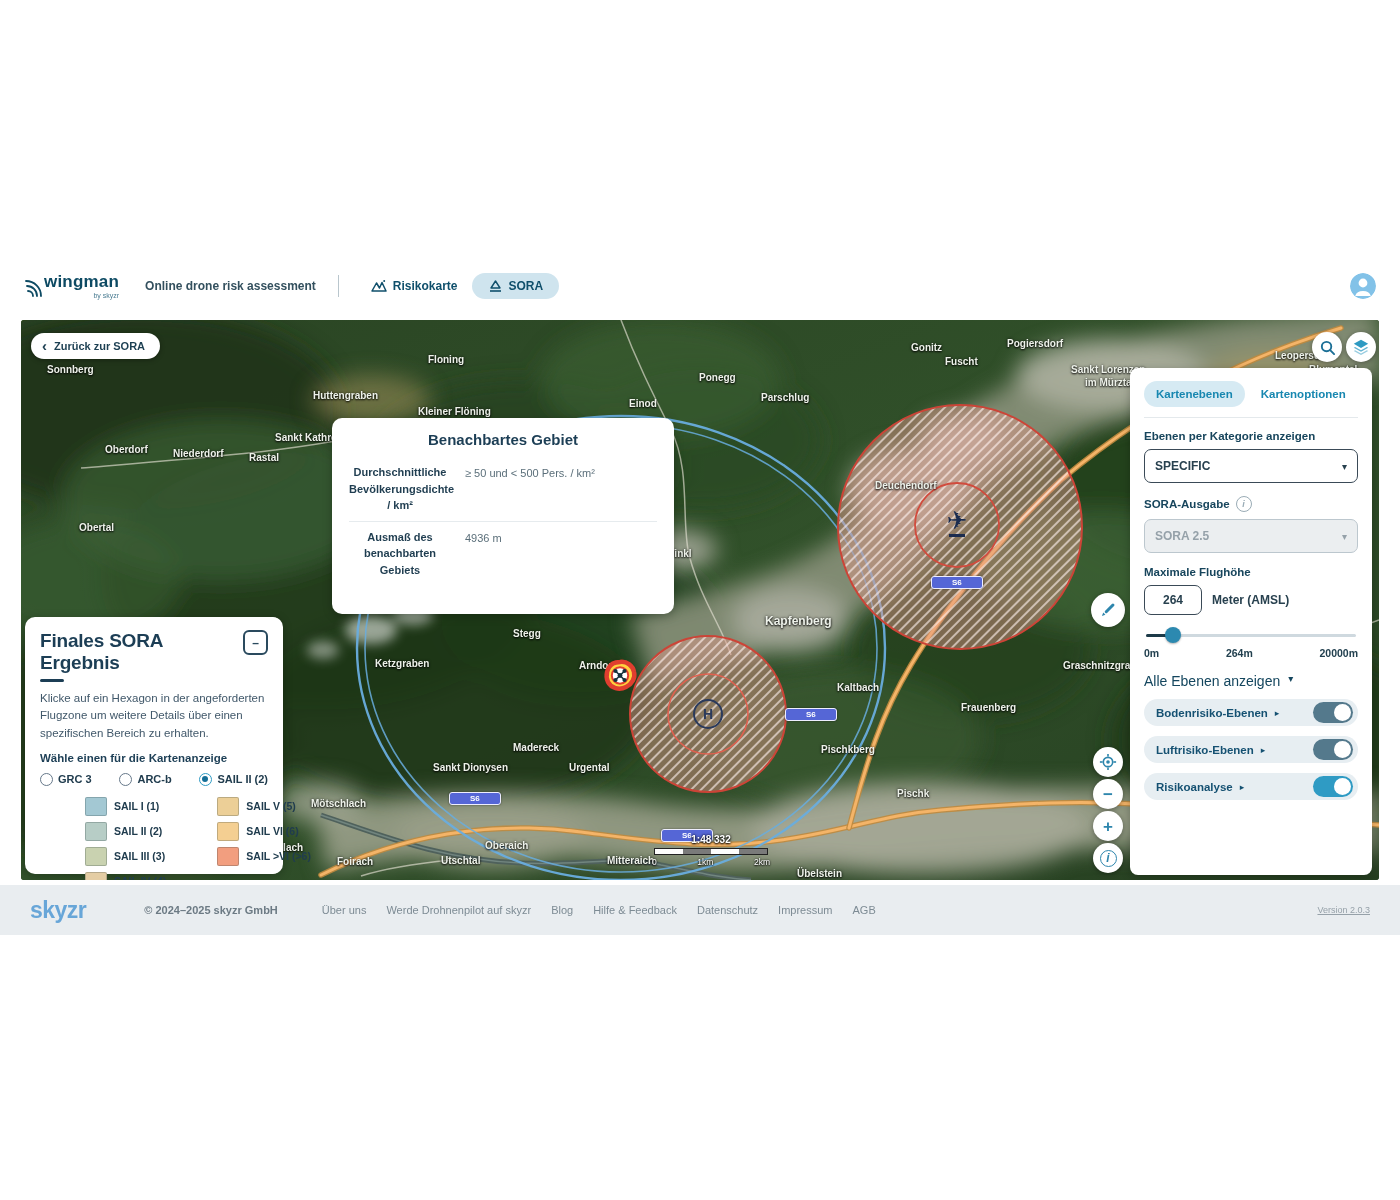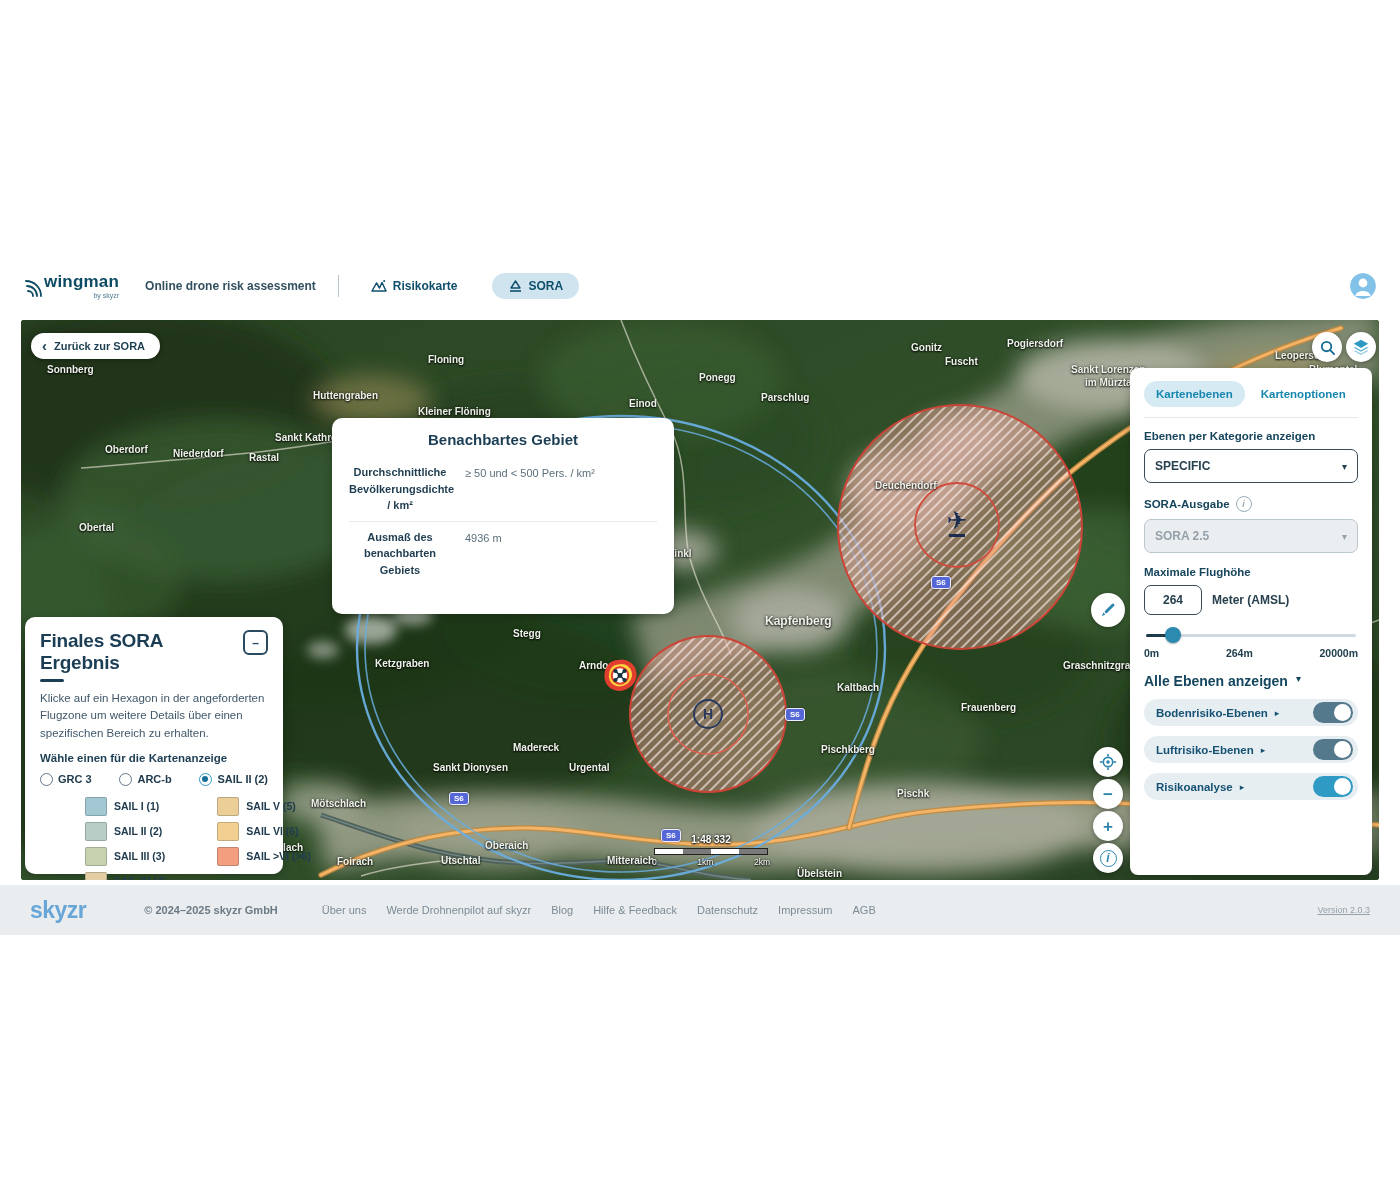--- a/index.html
+++ b/index.html
@@ -8,40 +8,40 @@
   .app{position:absolute;left:0;top:262px;width:1400px;}
 
   
   .header{height:48px;background:#fff;display:flex;align-items:center;padding:0 24px;box-sizing:border-box;}
   .brand{display:flex;align-items:flex-end;gap:0;}
   .brand-text{display:flex;flex-direction:column;line-height:1;}
   .brand-name{font-size:17px;font-weight:800;color:#0d4a63;letter-spacing:.2px;}
   .brand-sub{font-size:7px;color:#4a7c92;align-self:flex-end;margin-top:2px;}
   .tagline{margin-left:26px;font-size:12px;font-weight:600;color:#33505e;}
   .hdr-divider{width:1px;height:22px;background:#b9c6cd;margin:0 22px;}
-  .nav{display:flex;align-items:center;gap:24px;}
+  .nav{display:flex;align-items:center;gap:4px;}
   .nav-item{display:flex;align-items:center;gap:6px;font-size:12px;font-weight:800;color:#0f4f6b;padding:6px 10px;border-radius:18px;cursor:pointer;}
   .nav-item.active{background:#cfe4ee;padding:6px 16px;}
   .avatar{margin-left:auto;width:26px;height:26px;border-radius:50%;overflow:hidden;cursor:pointer;}
 
   
   .footer{position:absolute;left:0;top:623px;width:1400px;height:50px;background:#e9edf0;display:flex;align-items:center;padding:0 30px;box-sizing:border-box;}
   .f-logo{font-size:23px;font-weight:800;color:#68a6d8;letter-spacing:-.5px;}
   .f-copy{margin-left:58px;font-size:11px;font-weight:700;color:#6c7a84;}
   .f-links{display:flex;gap:20px;margin-left:44px;}
   .f-link{font-size:11px;color:#7d8b94;cursor:pointer;}
   .f-version{margin-left:auto;font-size:9px;color:#96a1a9;text-decoration:underline;cursor:pointer;}
 
   
   .map{position:absolute;left:21px;top:58px;width:1358px;height:560px;overflow:hidden;border-radius:3px;background:#2b4524;}
   .map svg.terrain{position:absolute;left:0;top:0;}
   .mlabel{position:absolute;z-index:5;color:#eef2ea;font-size:10px;font-weight:600;white-space:nowrap;
           text-shadow:0 1px 2px rgba(0,0,0,.9),0 0 3px rgba(0,0,0,.7);transform:translate(-8px,0);}
   .rbadge{position:absolute;z-index:5;background:#5566d6;color:#fff;font-size:8px;font-weight:700;
-          padding:1px 4px;border-radius:3px;border:1px solid #eef;box-shadow:0 0 2px rgba(0,0,0,.5);}
+          padding:1px 20px;border-radius:3px;border:1px solid #eef;box-shadow:0 0 2px rgba(0,0,0,.5);}
 
   
   .marker{position:absolute;z-index:8;transform:translate(-50%,-50%);}
   .heli{width:30px;height:30px;border:2.5px solid #2a3a5c;border-radius:50%;display:flex;align-items:center;justify-content:center;
         font-size:14px;font-weight:800;color:#2a3a5c;background:rgba(255,255,255,.06);box-sizing:border-box;}
   .plane{font-size:25px;color:#1c2c4f;line-height:1;transform:translate(-50%,-60%);text-shadow:0 0 2px rgba(255,255,255,.25);}
   .plane-base{position:absolute;z-index:8;width:16px;height:2.5px;background:#1c2c4f;transform:translate(-50%,0);}
 
   
   .rbtn{position:absolute;z-index:15;background:#fff;border-radius:50%;display:flex;align-items:center;justify-content:center;
@@ -110,21 +110,21 @@
          display:inline-flex;align-items:center;justify-content:center;font-style:italic;}
   .alt-row{display:flex;align-items:center;gap:10px;margin-bottom:12px;}
   .alt-input{width:58px;height:30px;border:1.6px solid #3a4a57;border-radius:7px;font-size:12px;font-weight:700;color:#28414f;
              text-align:center;font-family:inherit;box-sizing:border-box;}
   .alt-unit{font-size:12px;font-weight:600;color:#28414f;}
   .slider{position:relative;height:16px;margin:2px 2px 4px;}
   .slider .track{position:absolute;left:0;right:0;top:7px;height:3px;background:#cfd9df;border-radius:2px;}
   .slider .fill{position:absolute;left:0;top:7px;height:3px;width:13%;background:#1d3a48;border-radius:2px;}
   .slider .thumb{position:absolute;top:0;left:calc(13% - 8px);width:16px;height:16px;border-radius:50%;background:#2c89b0;cursor:pointer;box-shadow:0 1px 2px rgba(0,0,0,.3);}
   .slider-ticks{display:flex;justify-content:space-between;font-size:10.5px;font-weight:600;color:#22404f;margin-bottom:14px;}
-  .layers-head{font-size:14px;font-weight:700;color:#14465e;display:flex;align-items:flex-start;gap:8px;margin:4px 0 10px;cursor:pointer;}
+  .layers-head{font-size:14px;font-weight:400;color:#14465e;display:flex;align-items:flex-start;gap:8px;margin:4px 0 10px;cursor:pointer;}
   .layers-head .caret{font-size:10px;}
   .layer-row{background:#e7eef2;border-radius:15px;height:27px;display:flex;align-items:center;padding:0 5px 0 12px;margin-bottom:10px;cursor:pointer;}
   .layer-label{font-size:11.5px;font-weight:800;color:#155172;}
   .layer-caret{font-size:9px;color:#155172;margin-left:7px;}
   .toggle{margin-left:auto;width:40px;height:21px;border-radius:11px;background:#54798c;position:relative;cursor:pointer;}
   .toggle.on{background:#2f9bc4;}
   .toggle .knob{position:absolute;right:2px;top:2px;width:17px;height:17px;border-radius:50%;background:#fff;}
 
   .ic{display:inline-block;}
 </style>

